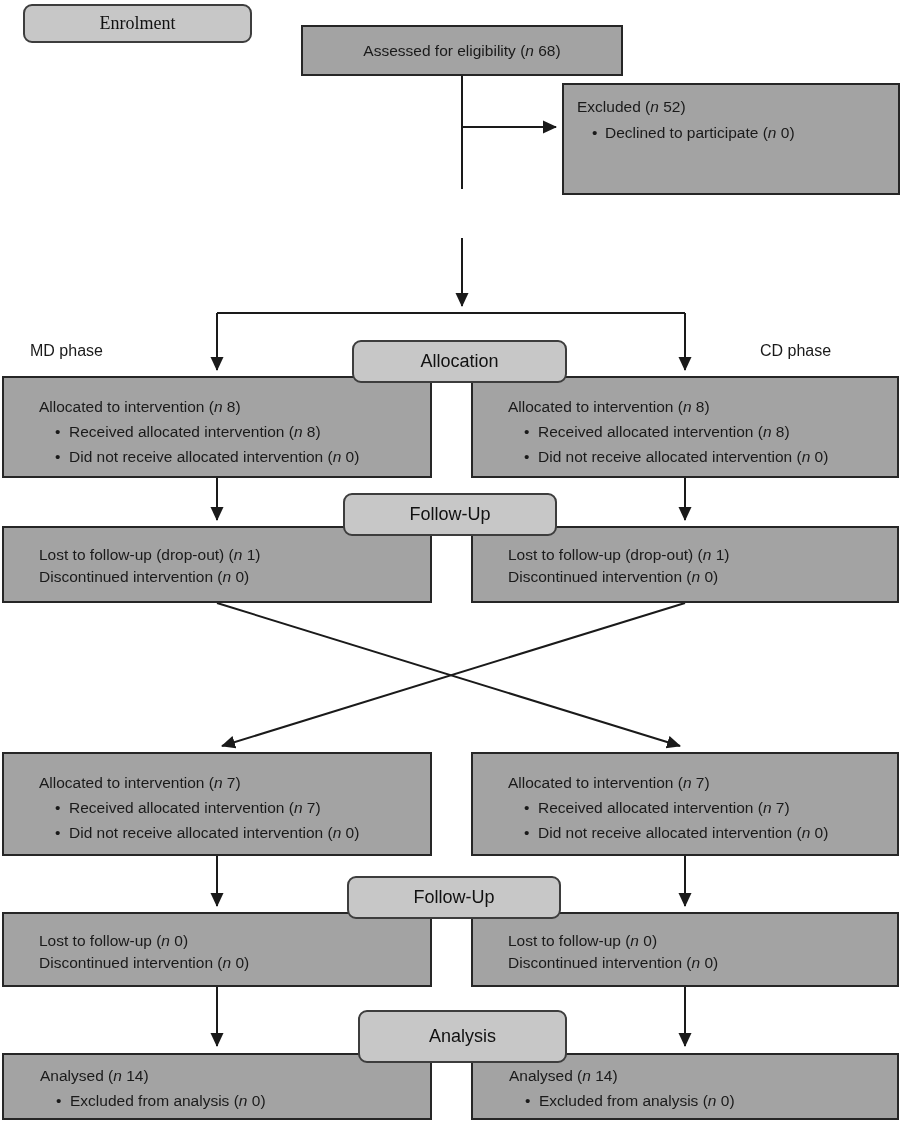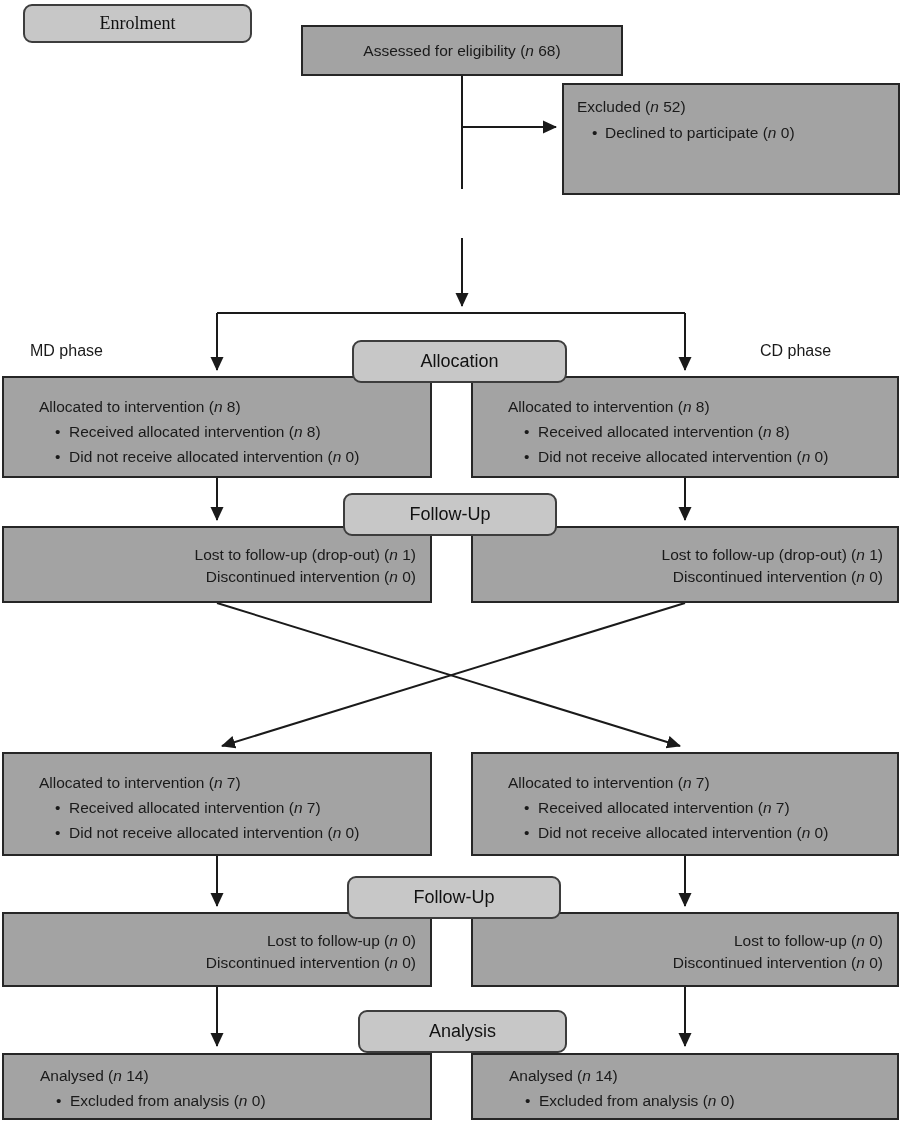--- a/index.html
+++ b/index.html
@@ -41,35 +41,35 @@
   .phase-label{
     position:absolute;z-index:2;font-size:16px;white-space:nowrap;
   }
 
   
   #stage-enrolment {left:23px;  top:4px;   width:229px;height:39px;font-family:Liberation Serif, serif;}
   #stage-allocation{left:352px; top:340px; width:215px;height:43px;}
   #stage-followup1 {left:343px; top:493px; width:214px;height:43px;}
   #stage-crossover {left:344px; top:659px; width:214px;height:45px;}
   #stage-followup2 {left:347px; top:876px; width:214px;height:43px;}
-  #stage-analysis  {left:358px; top:1010px;width:209px;height:43px;}
+  #stage-analysis  {left:358px; top:1010px;width:209px;height:53px;}
 
   #box-assessed  {left:301px;top:25px; width:322px;height:51px;}
   #box-excluded  {left:562px;top:83px; width:338px;height:112px;padding:9px 6px 0 13px;line-height:26px;}
   #box-excluded .bullet{padding-left:28px;}
   #box-excluded .bullet::before{left:15px;}
   #box-randomised{left:342px;top:189px;width:238px;height:49px;}
 
   #box-alloc-md-1{left:2px;  top:376px;width:430px;height:102px;}
   #box-alloc-cd-1{left:471px;top:376px;width:428px;height:102px;}
   .alloc-pad{padding:16px 6px 4px 35px;line-height:25px;}
 
   #box-fu-md-1{left:2px;  top:526px;width:430px;height:77px;}
   #box-fu-cd-1{left:471px;top:526px;width:428px;height:77px;}
-  .fu-pad{padding:16px 14px 0 35px;line-height:22px;text-align:right;}
+  .fu-pad{padding:16px 20px 0 35px;line-height:22px;}
 
   #box-alloc-md-2{left:2px;  top:752px;width:430px;height:104px;}
   #box-alloc-cd-2{left:471px;top:752px;width:428px;height:104px;}
 
   #box-fu-md-2{left:2px;  top:912px;width:430px;height:75px;}
   #box-fu-cd-2{left:471px;top:912px;width:428px;height:75px;}
 
   #box-analysis-md{left:2px;  top:1053px;width:430px;height:67px;}
   #box-analysis-cd{left:471px;top:1053px;width:428px;height:67px;}
   .ana-pad{padding:8px 21px 0 36px;line-height:25px;}

